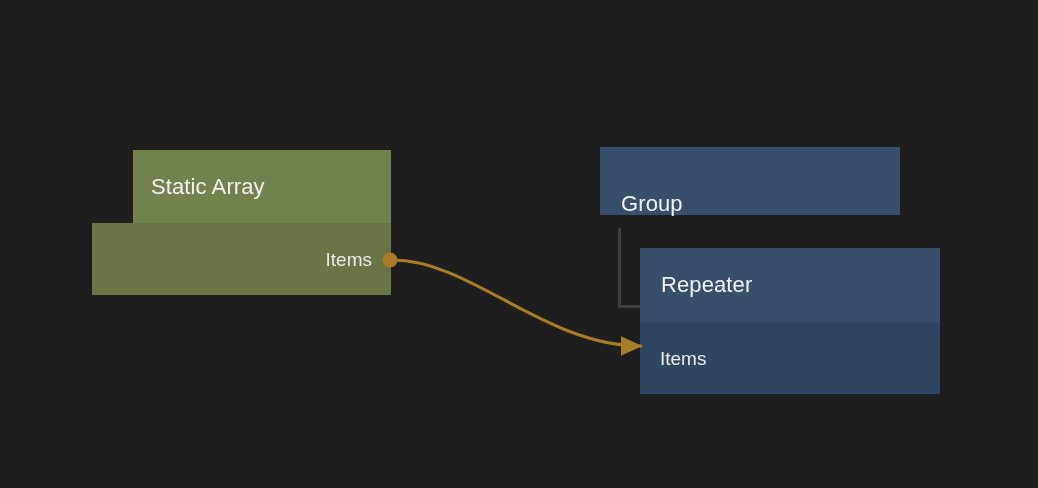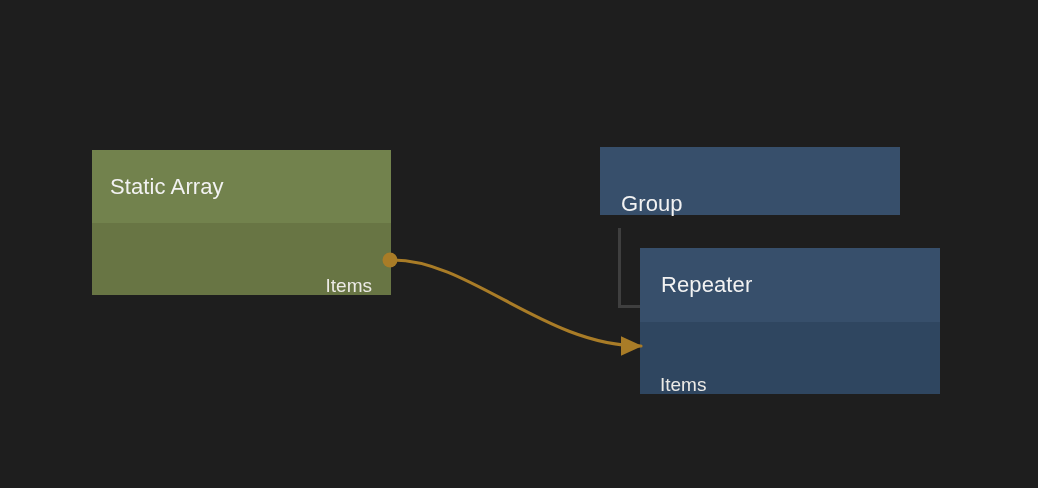--- a/index.html
+++ b/index.html
@@ -35,21 +35,21 @@
     line-height: 1;
     letter-spacing: 0.1px;
     white-space: nowrap;
   }
   .node-body {
     box-sizing: border-box;
     position: relative;
   }
   .port-row {
     display: flex;
-    align-items: flex-end;
+    align-items: center;
     box-sizing: border-box;
     height: 100%;
   }
   .port-label {
     color: #eceae6;
     font-size: 19px;
     line-height: 1;
     white-space: nowrap;
   }
 
@@ -57,20 +57,21 @@
   #node-static-array {
     left: 92px;
     top: 150px;
     width: 299px;
     height: 145px;
   }
   #node-static-array .node-header {
     height: 73px;
     background: #72824d;
     padding-left: 18px;
+    margin-left: 41px;
   }
   #node-static-array .node-body {
     height: 72px;
     background: #687544;
   }
   #node-static-array .port-row {
     justify-content: flex-end;
     padding-right: 19px;
   }
 

